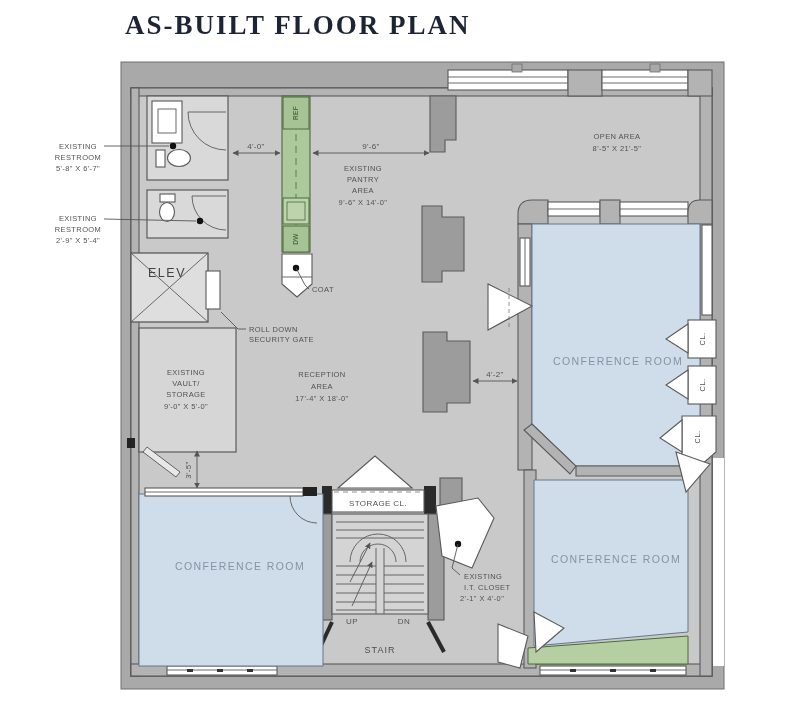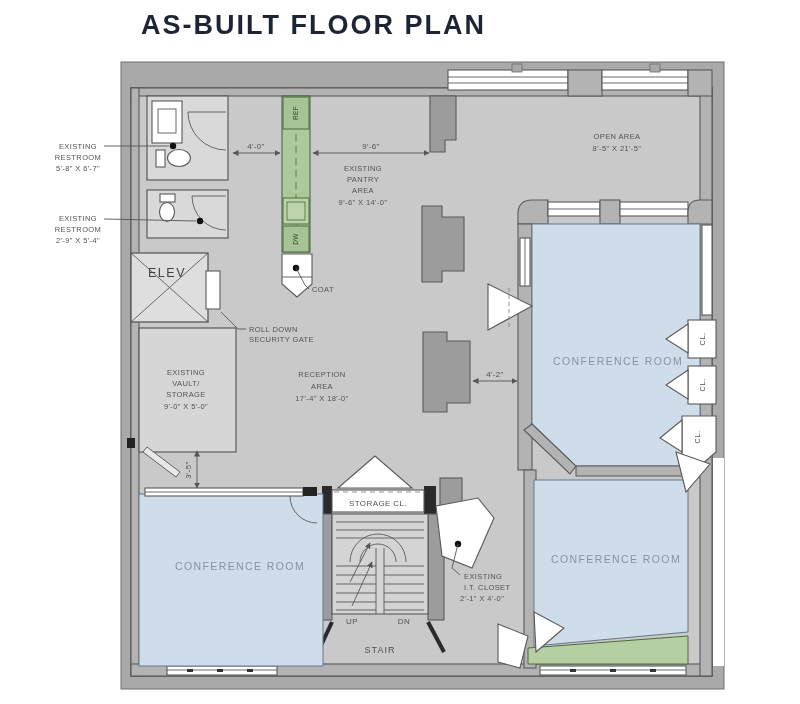--- a/index.html
+++ b/index.html
@@ -1,19 +1,19 @@
 <!DOCTYPE html>
 <html><head>
 <meta charset="utf-8">
 <style>
   html,body{margin:0;padding:0;background:#ffffff;}
   .page{position:relative;width:800px;height:704px;background:#ffffff;overflow:hidden;
         font-family:"Liberation Sans",sans-serif;}
-  .title{position:absolute;left:141px;top:10px;font-size:27px;font-weight:800;
-         letter-spacing:2px;color:#1d2433;}
+  .title{position:absolute;left:125px;top:10px;font-size:27px;font-weight:800;
+         letter-spacing:2px;color:#1d2433;font-family:Liberation Serif, serif;}
   svg{position:absolute;left:0;top:0;}
   svg text{font-family:"Liberation Sans",sans-serif;}
   .lbl{font-size:7.5px;fill:#525252;letter-spacing:.4px;text-anchor:middle;}
   .lbl-start{font-size:7.5px;fill:#525252;letter-spacing:.4px;text-anchor:start;}
   .dim{font-size:8px;fill:#525252;letter-spacing:.3px;text-anchor:middle;}
   .room-lbl{font-size:10.5px;fill:#8494a6;letter-spacing:1.4px;text-anchor:middle;}
   .elev-lbl{font-size:12.5px;fill:#424242;letter-spacing:1.5px;text-anchor:middle;}
   .stair-lbl{font-size:9px;fill:#4d4d4d;letter-spacing:1px;text-anchor:middle;}
   .cab-lbl{font-size:6.5px;fill:#33502a;letter-spacing:.3px;text-anchor:middle;}
   .wall{fill:#b3b3b3;stroke:#5a5a5a;stroke-width:1.1;}

